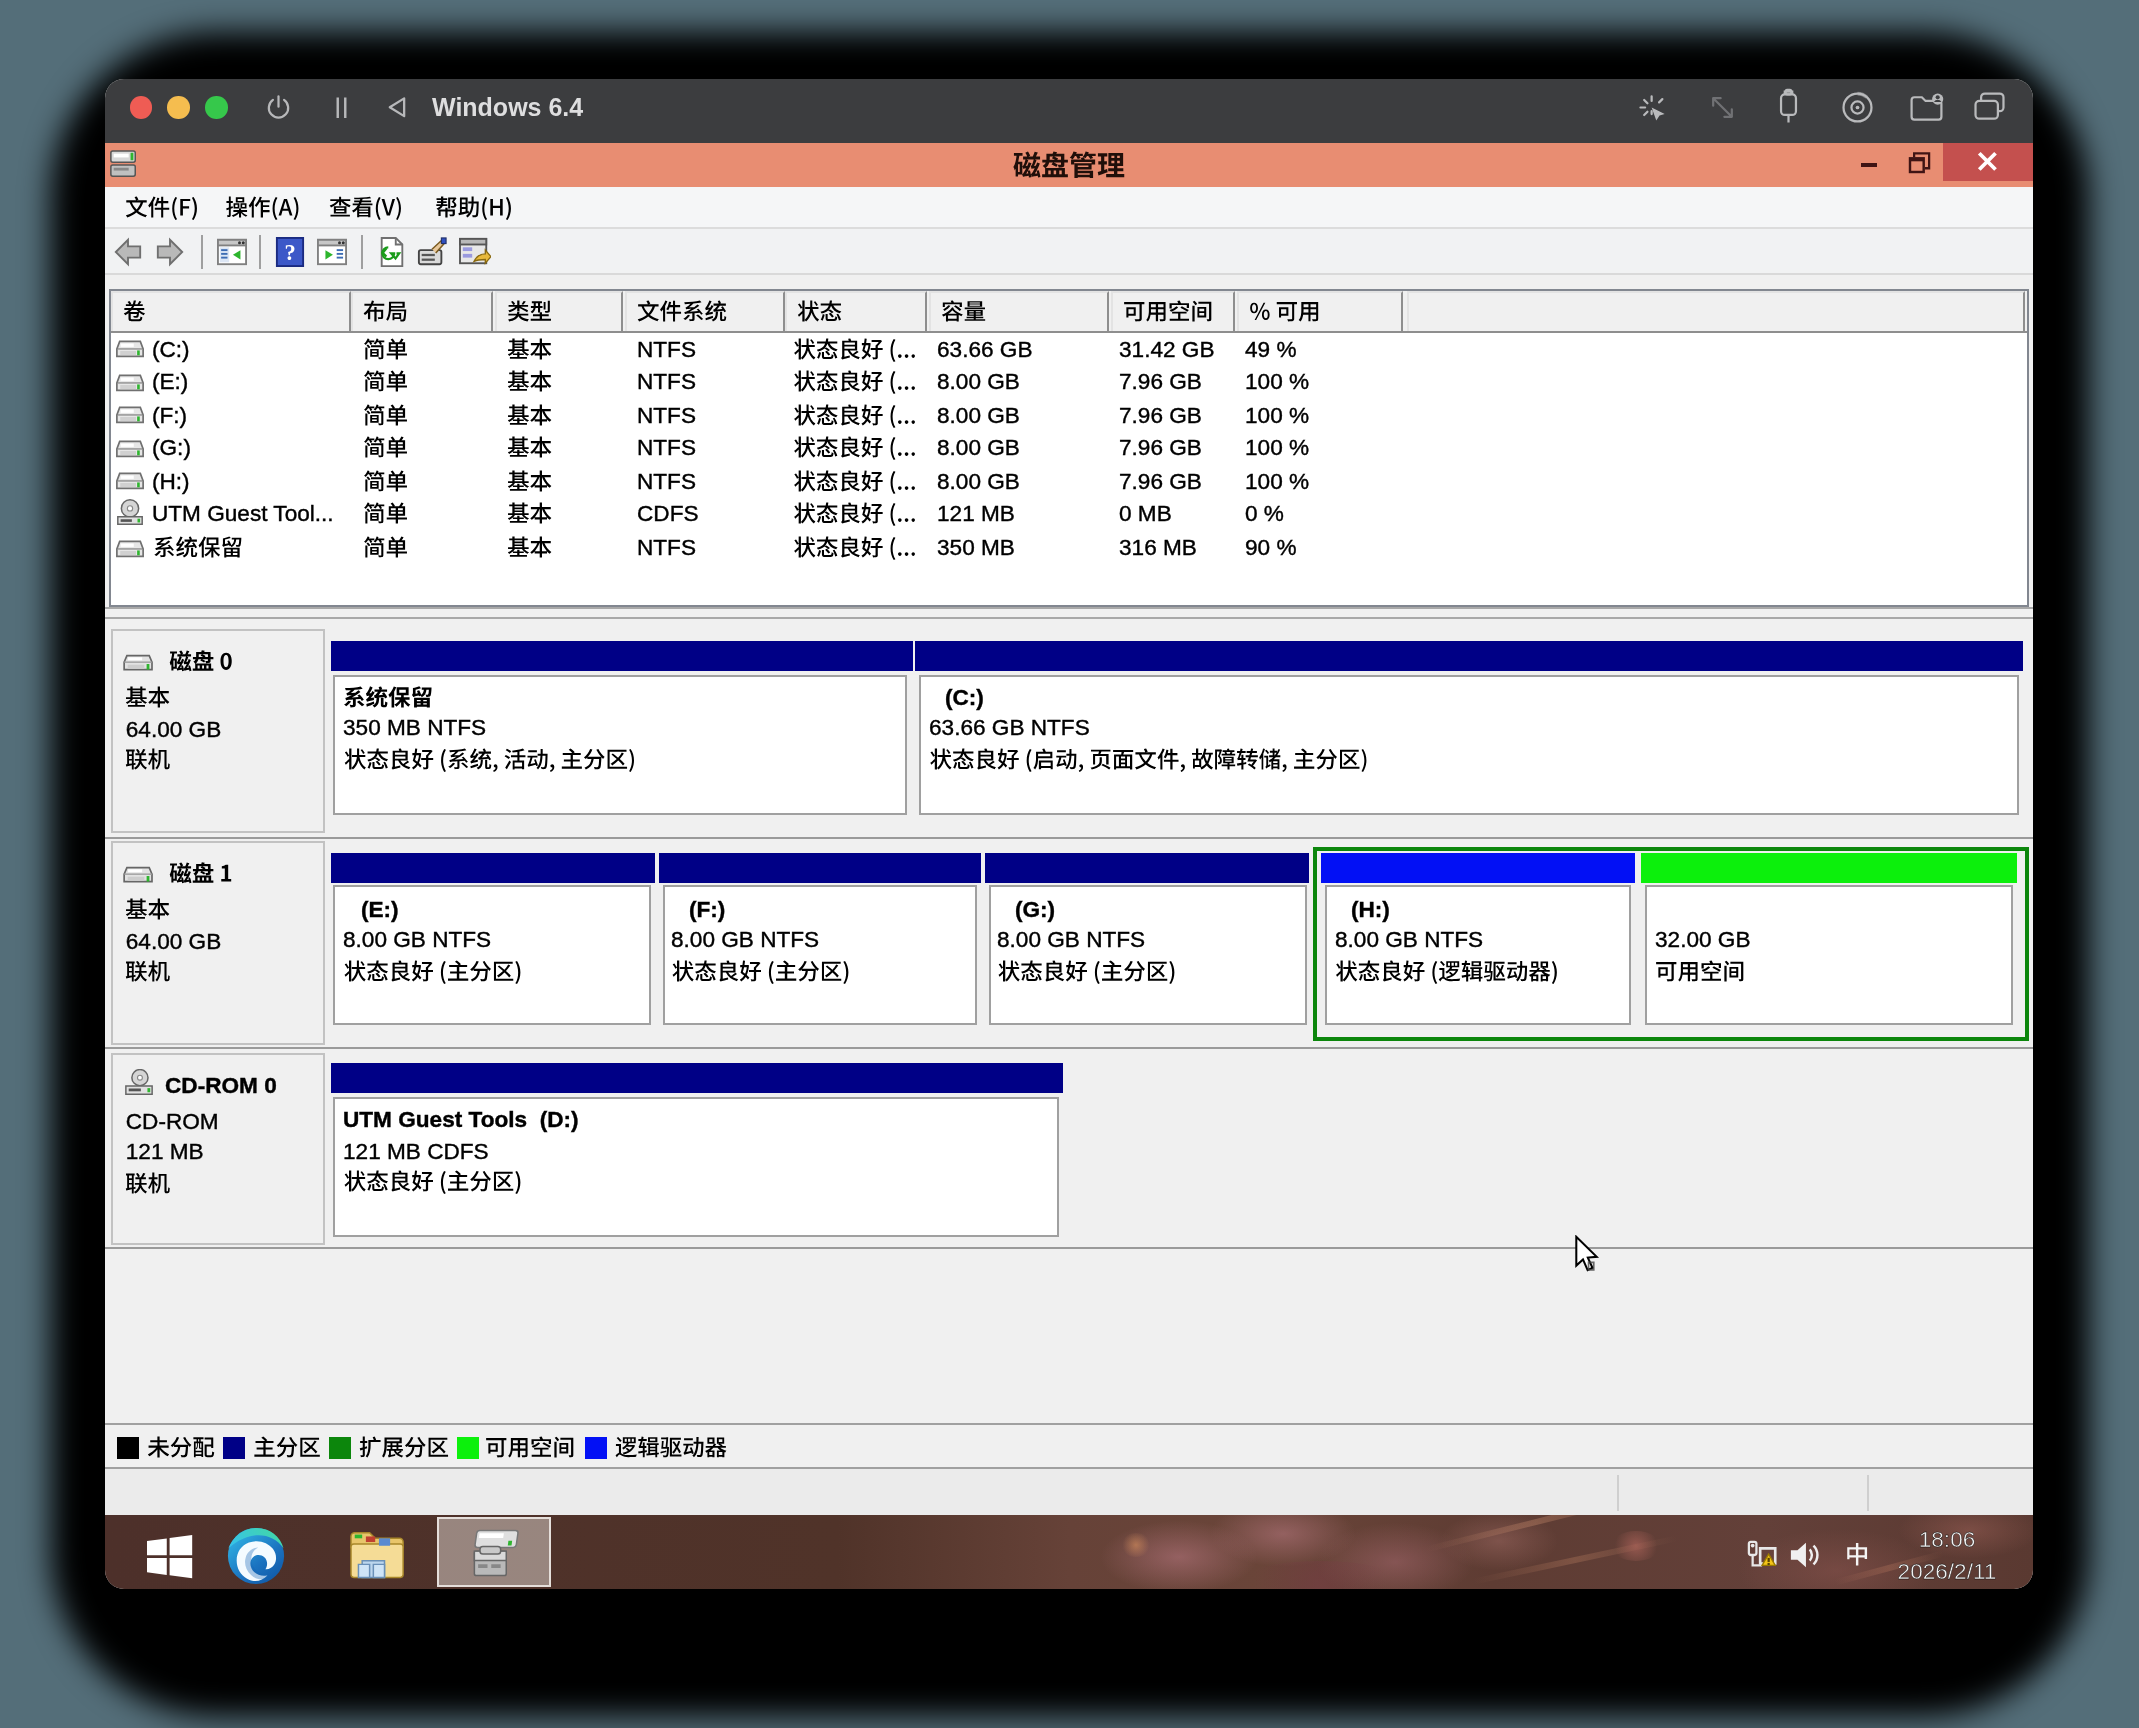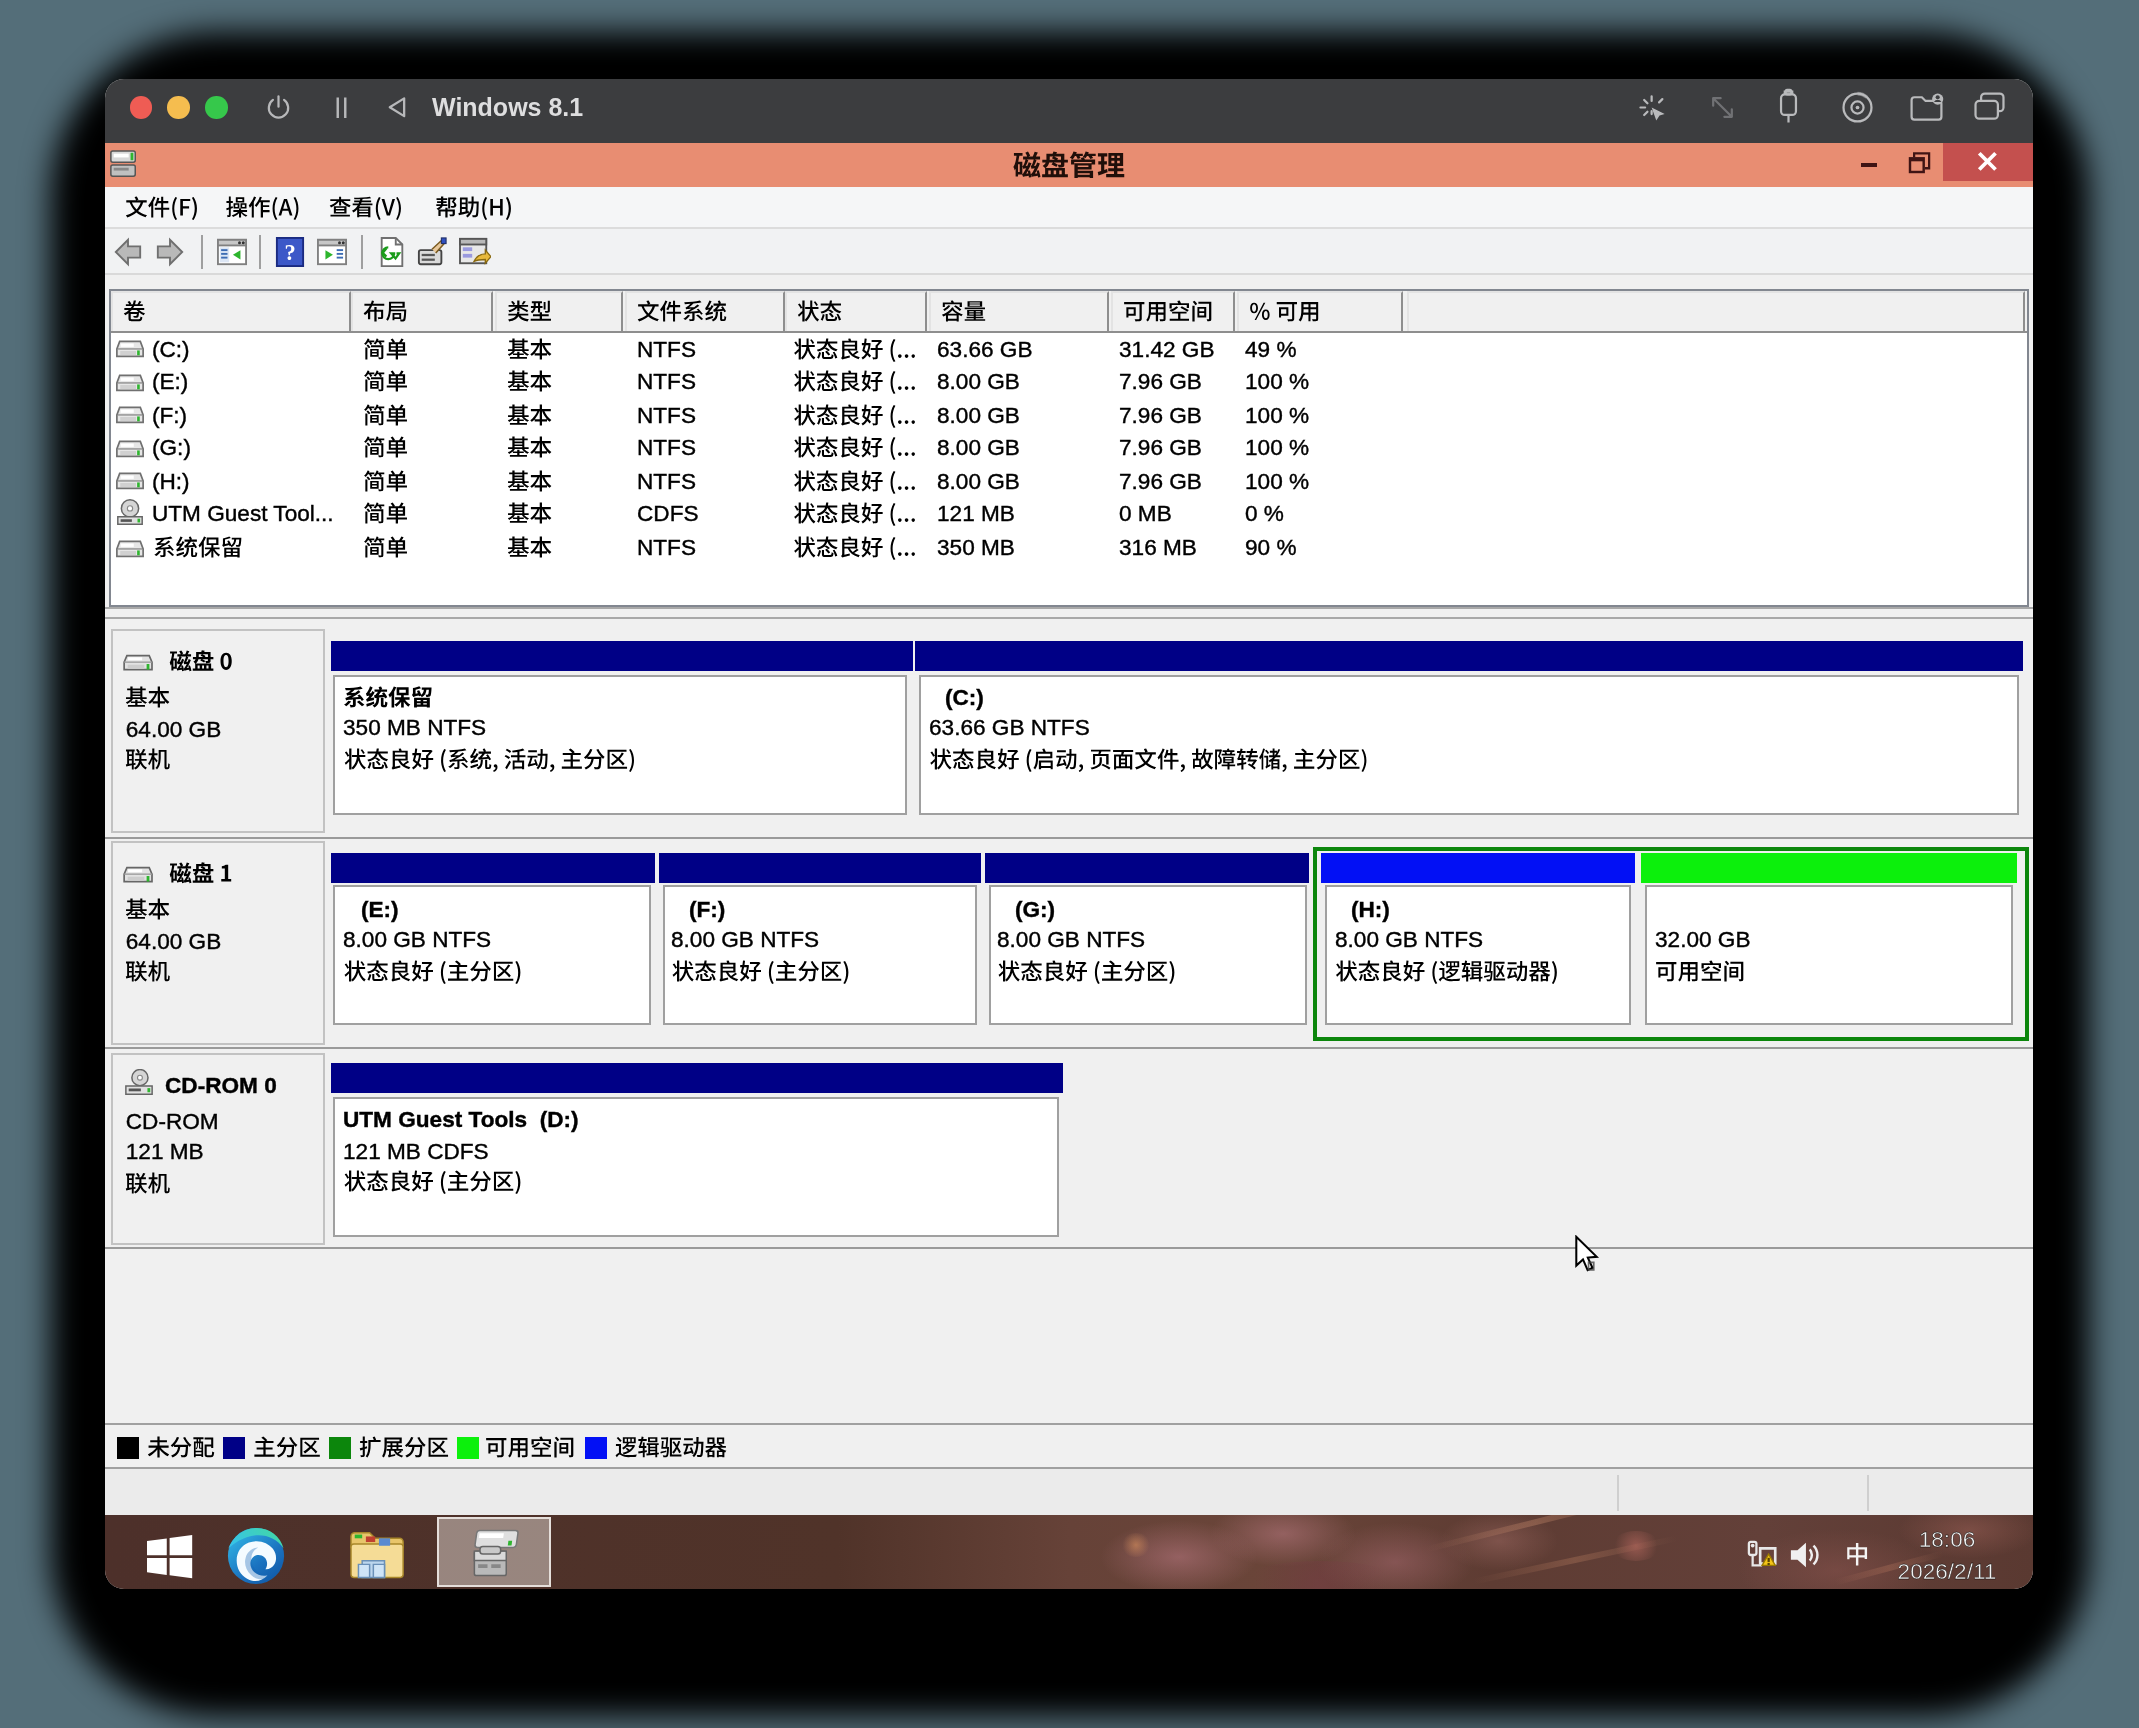--- a/index.html
+++ b/index.html
@@ -19,21 +19,21 @@
 <svg class="abs" style="left:160px;top:15px" width="27" height="27" viewBox="0 0 34 34" fill="none" stroke="#b7b8ba" stroke-width="2.8">
 <path d="M17 3 v13" stroke-linecap="round"></path>
         <path d="M24 7.5 a12.2 12.2 0 1 1 -14 0" stroke-linecap="round"></path>
       </svg>
 <svg class="abs" style="left:226px;top:17px" width="21" height="23.5" viewBox="0 0 22 25" stroke="#b7b8ba" stroke-width="2.6">
 <path d="M7 1.5 v22 M15 1.5 v22"></path>
       </svg>
 <svg class="abs" style="left:278px;top:16px" width="25.4" height="24.5" viewBox="0 0 30 28" fill="none" stroke="#b7b8ba" stroke-width="2.7" stroke-linejoin="round">
 <path d="M25 3.5 L8 14 L25 24.5 Z"></path>
       </svg>
-<div class="abs" style="left:327px;top:14px;font-size:25px;font-weight:bold;color:#dededf">Windows 8.1</div>
+<div class="abs" style="left:327px;top:14px;font-size:25px;font-weight:bold;color:#dededf">Windows 6.4</div>
 <svg class="abs" style="left:1528px;top:7.5px" width="41" height="41" viewBox="0 0 44 44">
         <g fill="none" stroke="#b9babc" stroke-width="2.4" stroke-linecap="round">
           <path d="M20 22 l5 14 l3.5-5.5 L34 29 Z" fill="#b9babc" stroke="none"></path>
           <path d="M20 10 v5 M20 29 v-3 M8 22 h5 M28 16.5 l3.5-3.5 M12 30 l3.5-3.5 M12 14 l3.5 3.5"></path>
         </g>
       </svg>
 <svg class="abs" style="left:1597px;top:7.5px" width="41" height="41" viewBox="0 0 44 44">
         <g fill="none" stroke="#707174" stroke-width="2.4" stroke-linecap="round">
           <path d="M12 12 L32 32 M12 12 h8 M12 12 v8 M32 32 h-8 M32 32 v-8"></path>
         </g>

